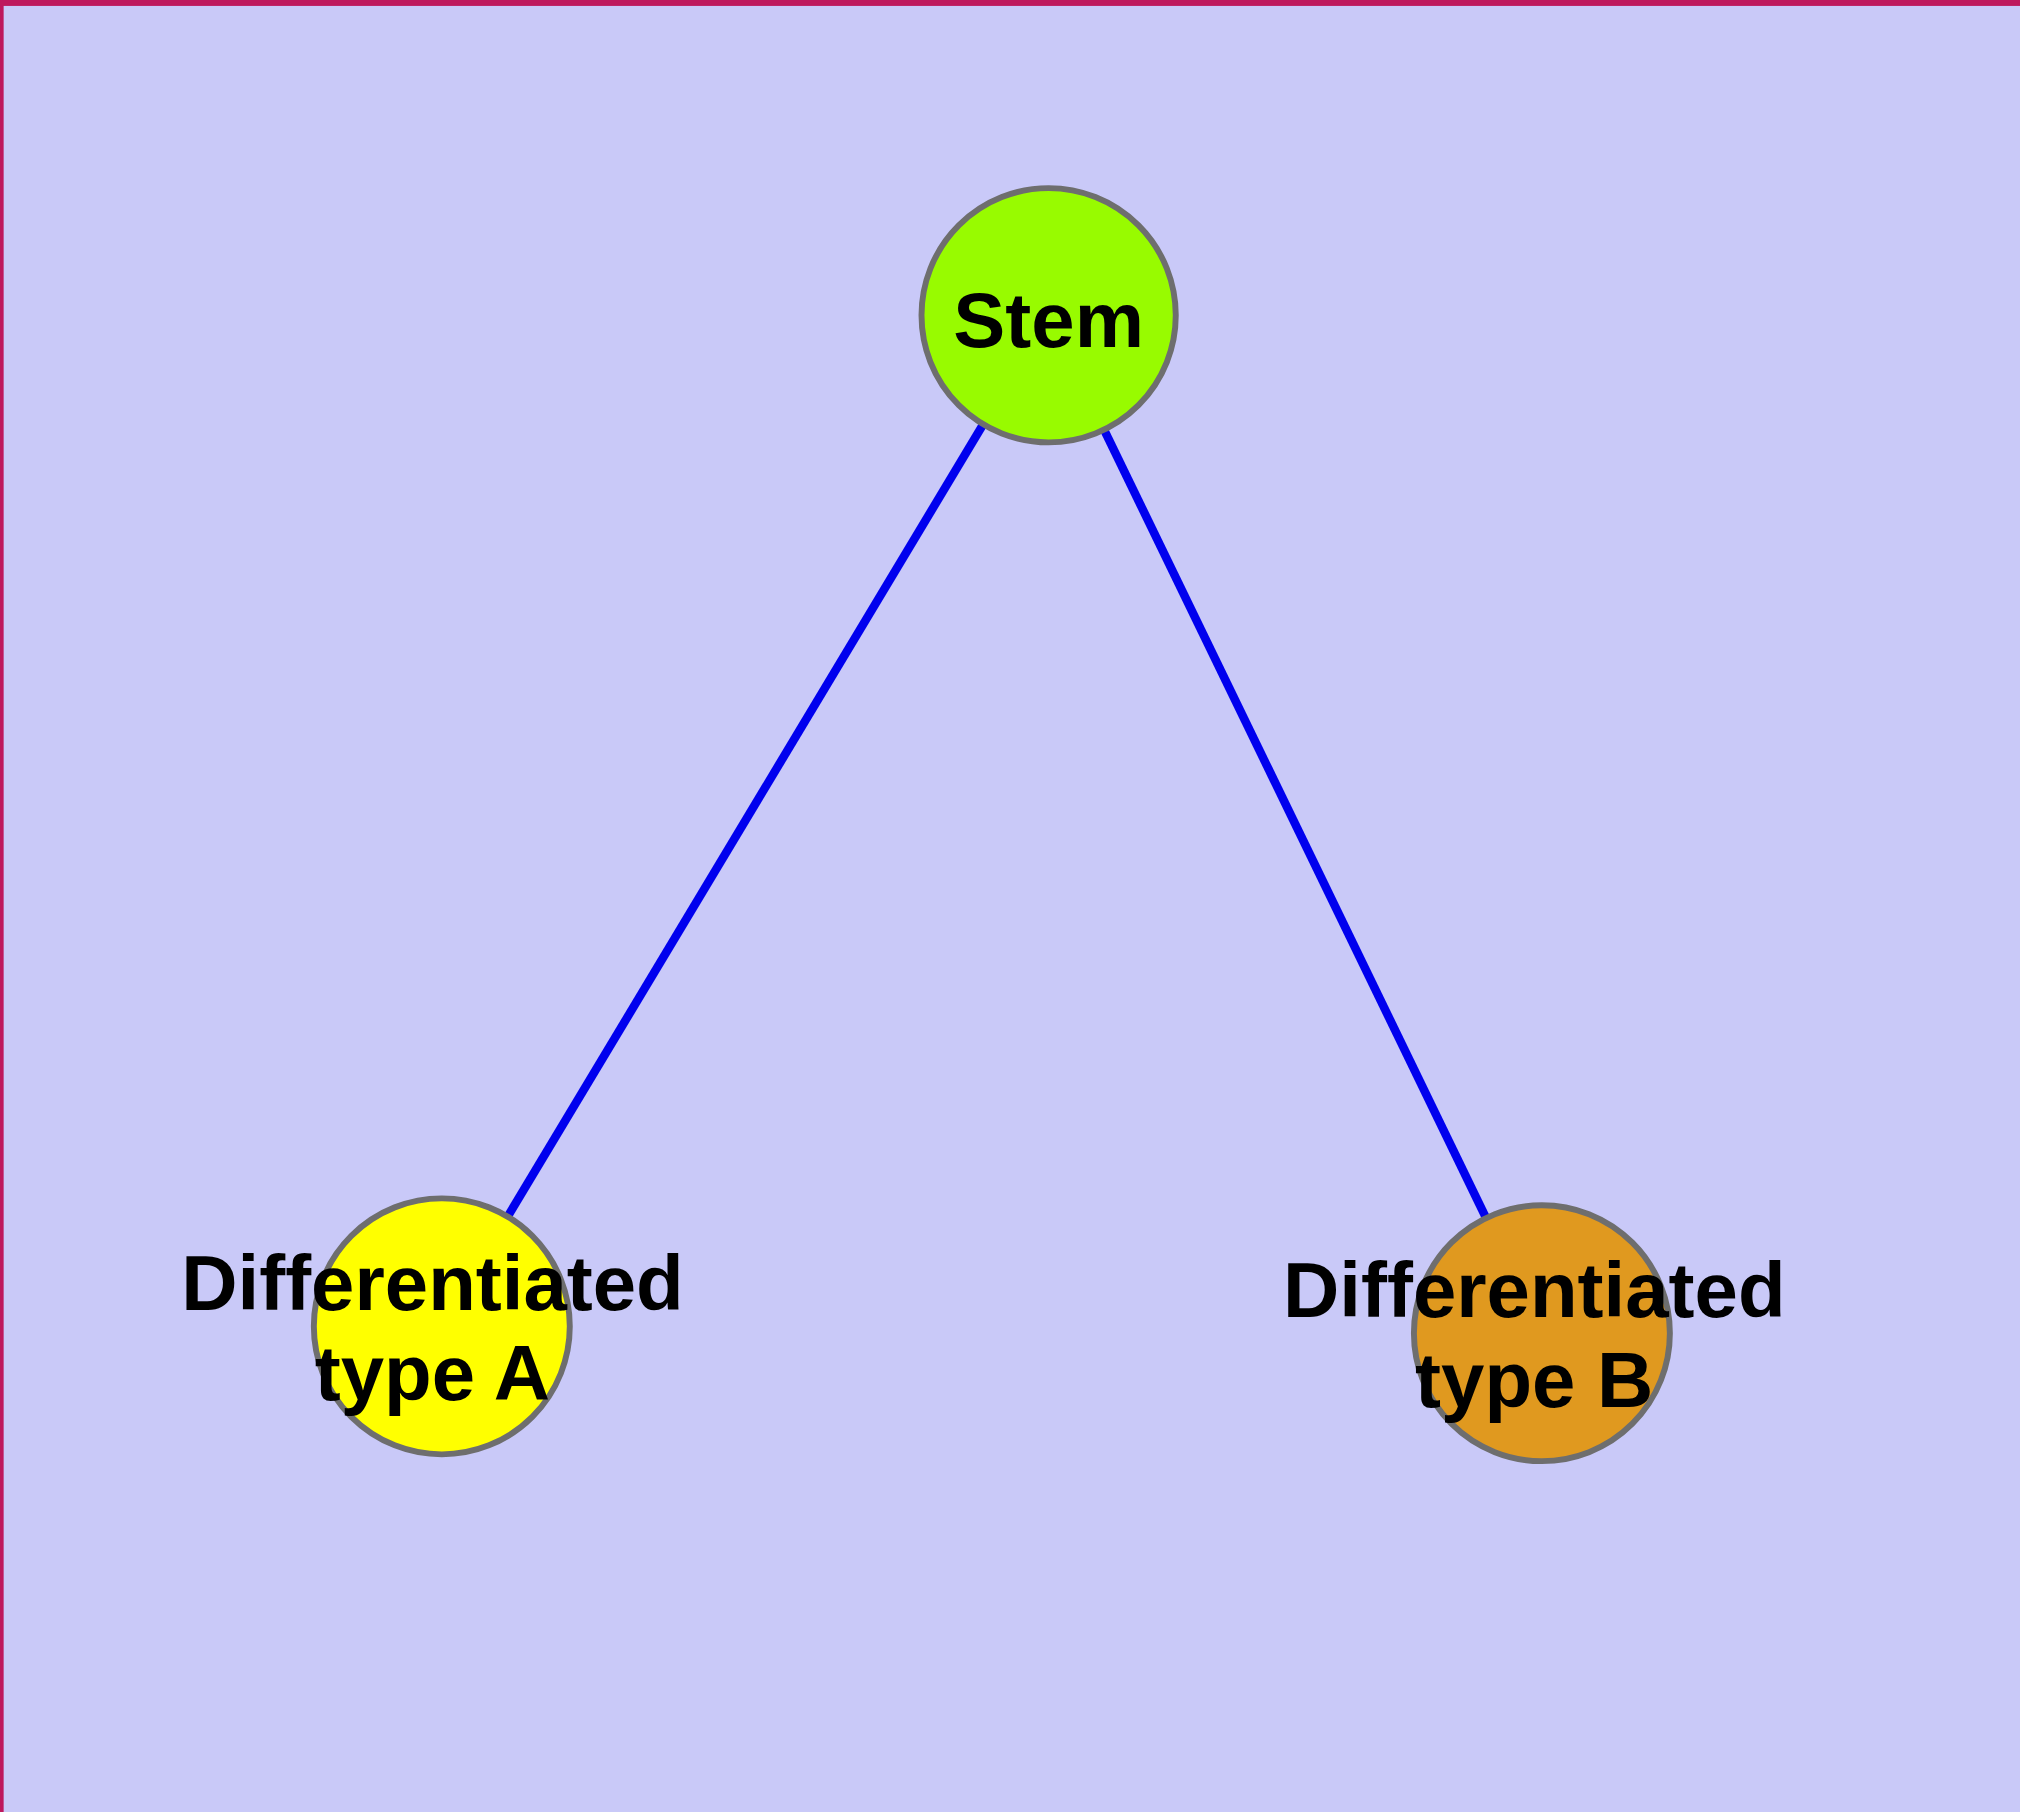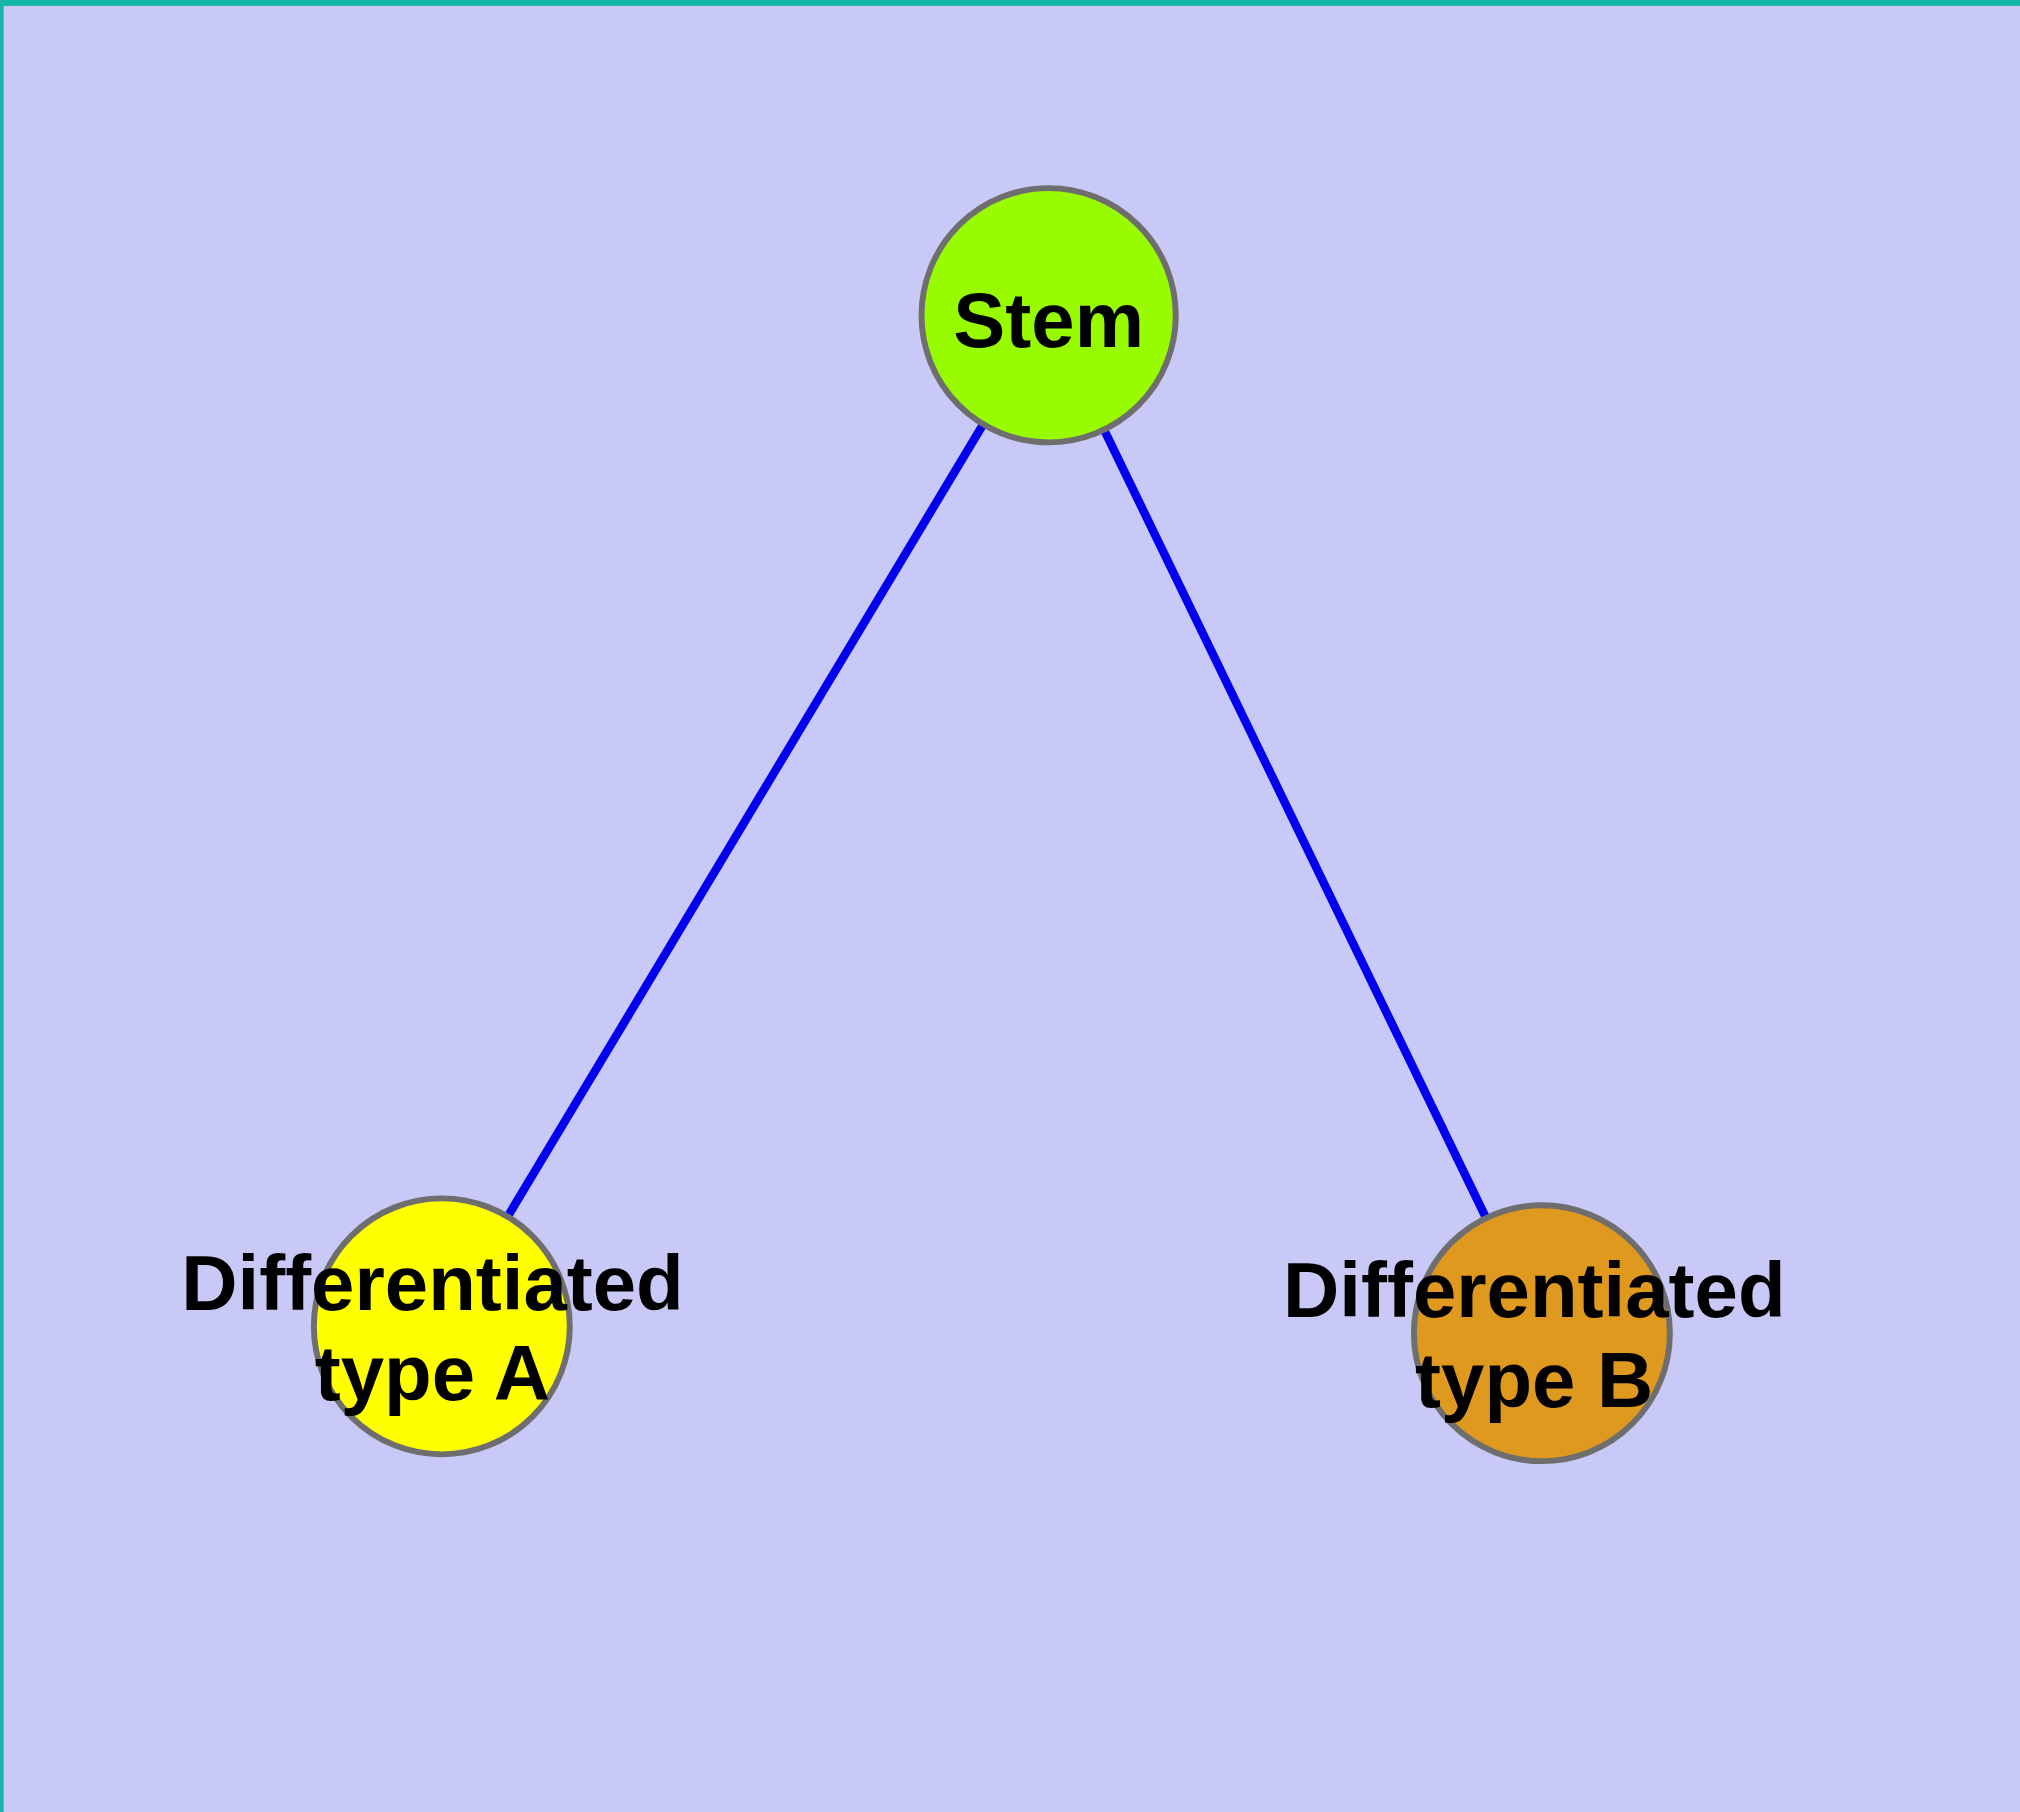--- a/index.html
+++ b/index.html
@@ -4,21 +4,21 @@
 <style>
   html, body {
     margin: 0;
     padding: 0;
     background: #ffffff;
   }
   .stage {
     position: relative;
     width: 2021px;
     height: 1812px;
-    background: #14b8a6;
+    background: #be185d;
     overflow: hidden;
   }
   .stage svg {
     position: absolute;
     left: 0;
     top: 0;
     display: block;
   }
   .node-label {
     font-family: "Liberation Sans", "DejaVu Sans", sans-serif;

